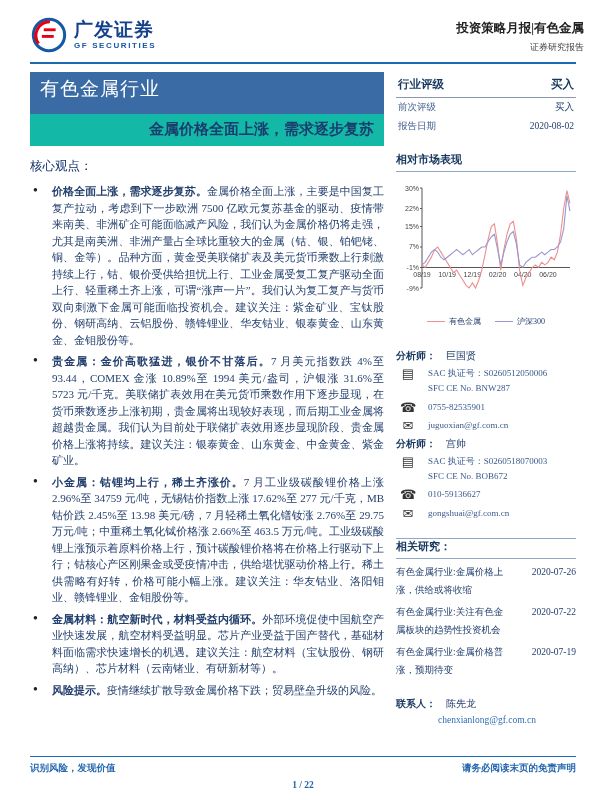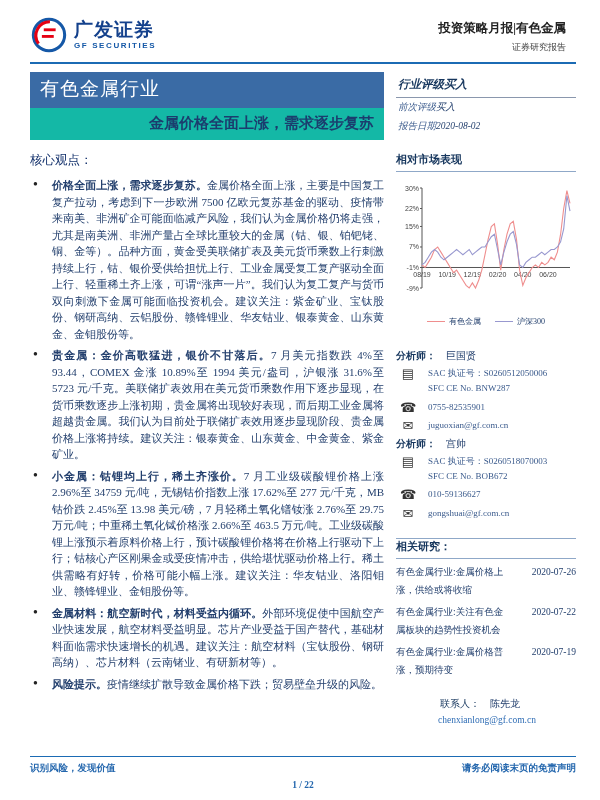--- a/index.html
+++ b/index.html
@@ -1,46 +1,46 @@
 <!DOCTYPE html>
 <html><head>
 <meta charset="utf-8">
 <style>
   html,body{margin:0;padding:0;background:#e8e8e8;}
   .page{width:600px;height:800px;background:#fff;position:relative;overflow:hidden;
         font-family:"Liberation Serif","DejaVu Serif",serif;box-sizing:border-box;}
   
   .hdr{display:flex;justify-content:space-between;align-items:flex-end;
-       padding:16px 34px 6px 30px;}
+       padding:16px 16px 6px 30px;}
   .logo{display:flex;align-items:center;gap:6px;}
   .logo-mark{width:38px;height:38px;}
   .logo-cn{font-size:19px;font-weight:bold;color:#14418c;letter-spacing:1px;line-height:1;}
   .logo-en{font-size:8px;font-weight:bold;color:#1558a7;letter-spacing:1.6px;margin-top:2px;
            font-family:"Liberation Sans",sans-serif;}
   .hdr-right{text-align:right;}
   .report-type{font-size:12.5px;font-weight:bold;color:#222;}
   .report-cat{font-size:9px;color:#444;margin-top:4px;}
   .hdr-rule{border-top:2px solid #1b6bb4;margin:2px 24px 0 30px;}
   
   .content{display:flex;gap:12px;padding:8px 24px 0 30px;}
   .left-col{width:354px;flex:0 0 354px;}
   .right-col{flex:1;min-width:0;}
   
-  .title-banner{background:#3a6ba5;color:#fff;font-size:19px;padding:4px 10px 6px;letter-spacing:1px;}
+  .title-banner{background:#3a6ba5;color:#fff;font-size:19px;padding:4px 10px 12px;letter-spacing:1px;}
   .subtitle-banner{background:#14b8a6;color:#1b3d6e;font-weight:bold;font-size:15px;
                    text-align:right;padding:6px 10px 7px;}
   .core-heading{font-weight:normal;font-size:12.5px;color:#12306b;margin:12px 0 8px;}
   ul.bullets{list-style:none;margin:0;padding:0;}
   ul.bullets li{position:relative;padding-left:22px;font-size:11px;line-height:1.5;
                 color:#24406e;margin-bottom:5px;text-align:justify;}
   ul.bullets li::before{content:"\25CF";position:absolute;left:3px;top:1px;font-size:8px;color:#222;}
   .lead{font-weight:bold;}
   
   .rating{margin-top:2px;}
-  .rating-row{display:flex;align-items:baseline;padding:3px 2px;font-style:italic;}
+  .rating-row{display:flex;justify-content:space-between;align-items:baseline;padding:3px 2px;}
   .rating-row.first{font-size:11.5px;font-weight:bold;color:#17375e;
                     border-bottom:1px solid #8a97ad;padding-bottom:5px;}
   .rating-row.rest{font-size:9.5px;color:#3a5a8c;}
   .rating-row.rest .rv{color:#24406e;}
   .sec-heading{font-weight:bold;font-size:11px;color:#17375e;padding-bottom:4px;
                border-bottom:1.5px solid #8fa8c8;}
   .market{margin-top:16px;}
   .chart-box{margin-top:10px;}
   .legend{display:flex;justify-content:center;gap:14px;margin-top:2px;}
   .legend-item{display:flex;align-items:center;gap:4px;font-size:8px;color:#24406e;}
@@ -57,21 +57,21 @@
   
   .research{margin-top:16px;}
   .research-wrap{border-top:1.5px solid #8fa8c8;}
   .research-item{display:flex;justify-content:space-between;gap:6px;font-size:9.5px;
                  color:#24406e;line-height:1.9;margin-top:4px;}
   .ri-title{flex:1;}
   .ri-date{flex:0 0 58px;text-align:right;white-space:nowrap;}
   
   .contact{margin-top:18px;}
   .ct-head{display:flex;gap:10px;font-size:10px;}
-  .ct-role{font-weight:normal;color:#17375e;margin-left:44px;}
+  .ct-role{font-weight:bold;color:#17375e;}
   .ct-name{color:#24406e;}
   .ct-email{font-size:9.5px;color:#2f6db5;margin:4px 0 0 42px;}
   
   .footer{position:absolute;left:30px;right:24px;bottom:10px;}
   .footer-rule{border-top:1.5px solid #1b6bb4;margin-bottom:5px;}
   .footer-row{display:flex;justify-content:space-between;font-size:9.5px;
               color:#2366ad;font-weight:bold;}
   .footer-page{text-align:center;font-size:9.5px;color:#2366ad;font-weight:bold;margin-top:5px;}
   
   .tick{font-size:7px;fill:#444;font-family:"Liberation Sans",sans-serif;}

